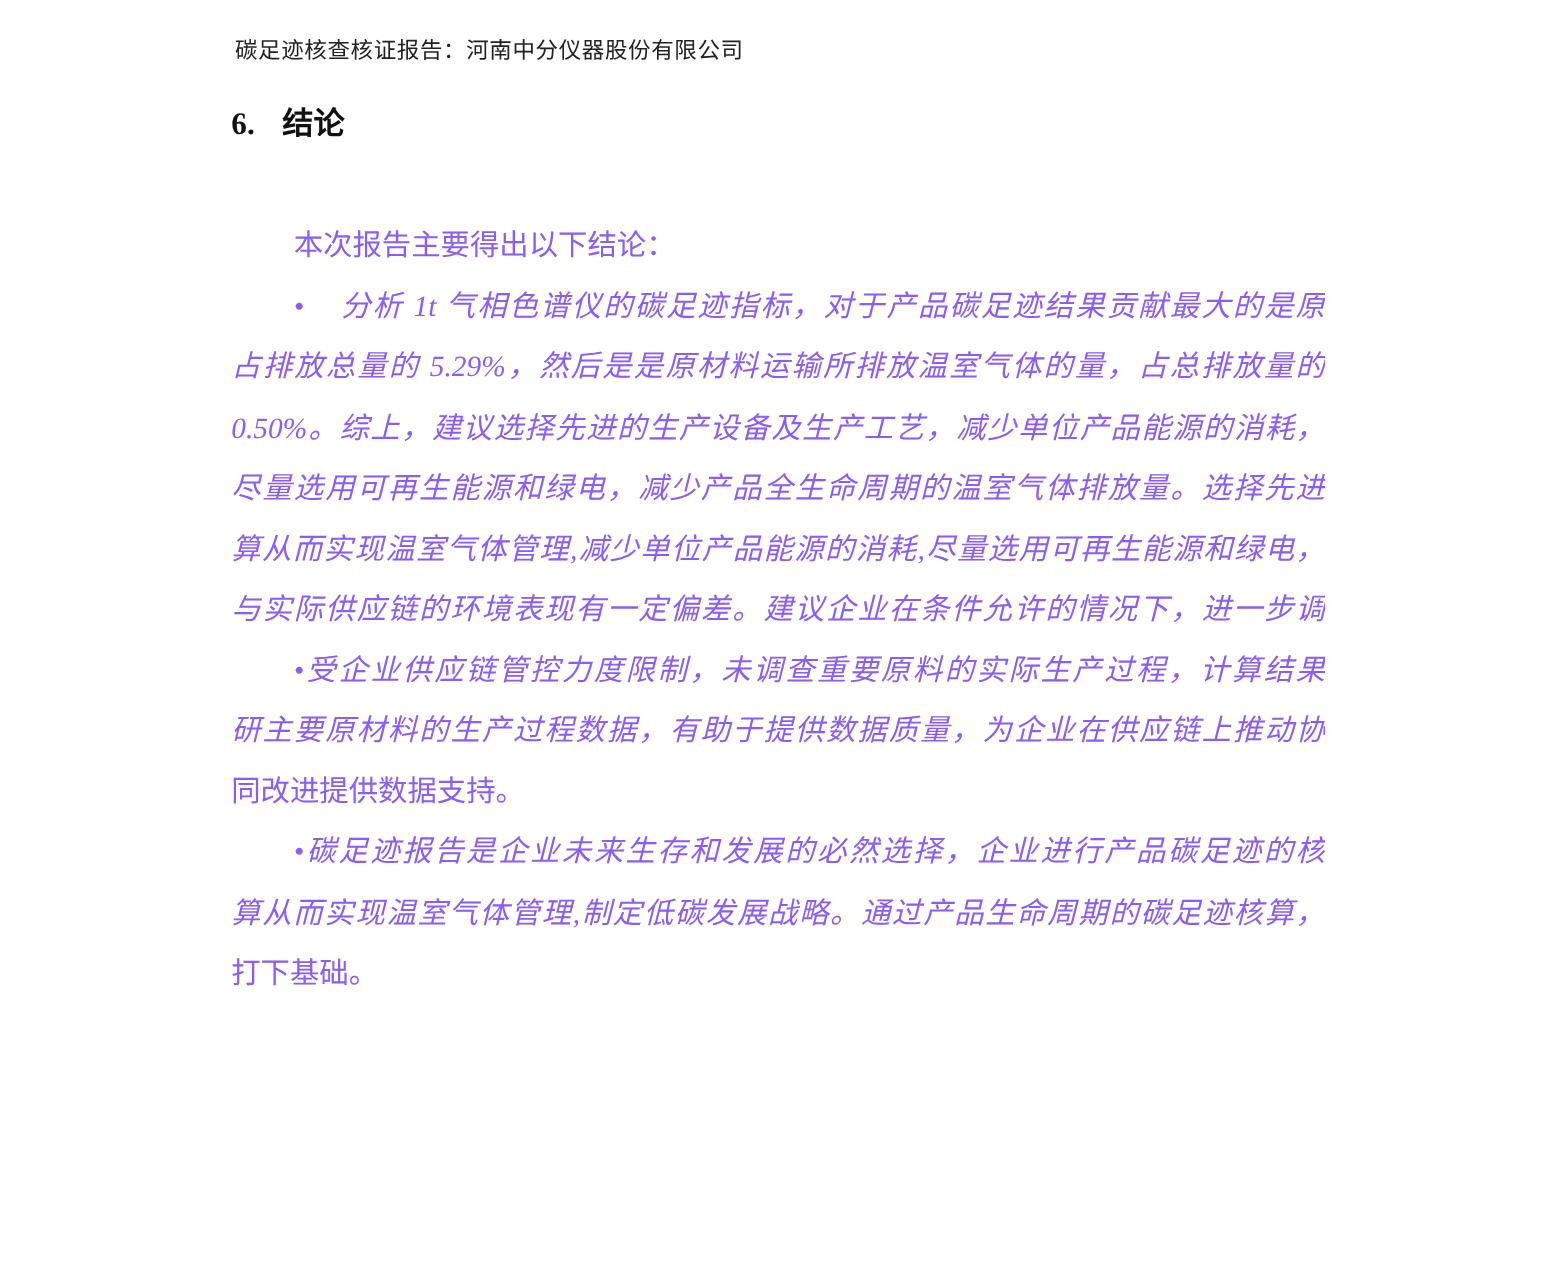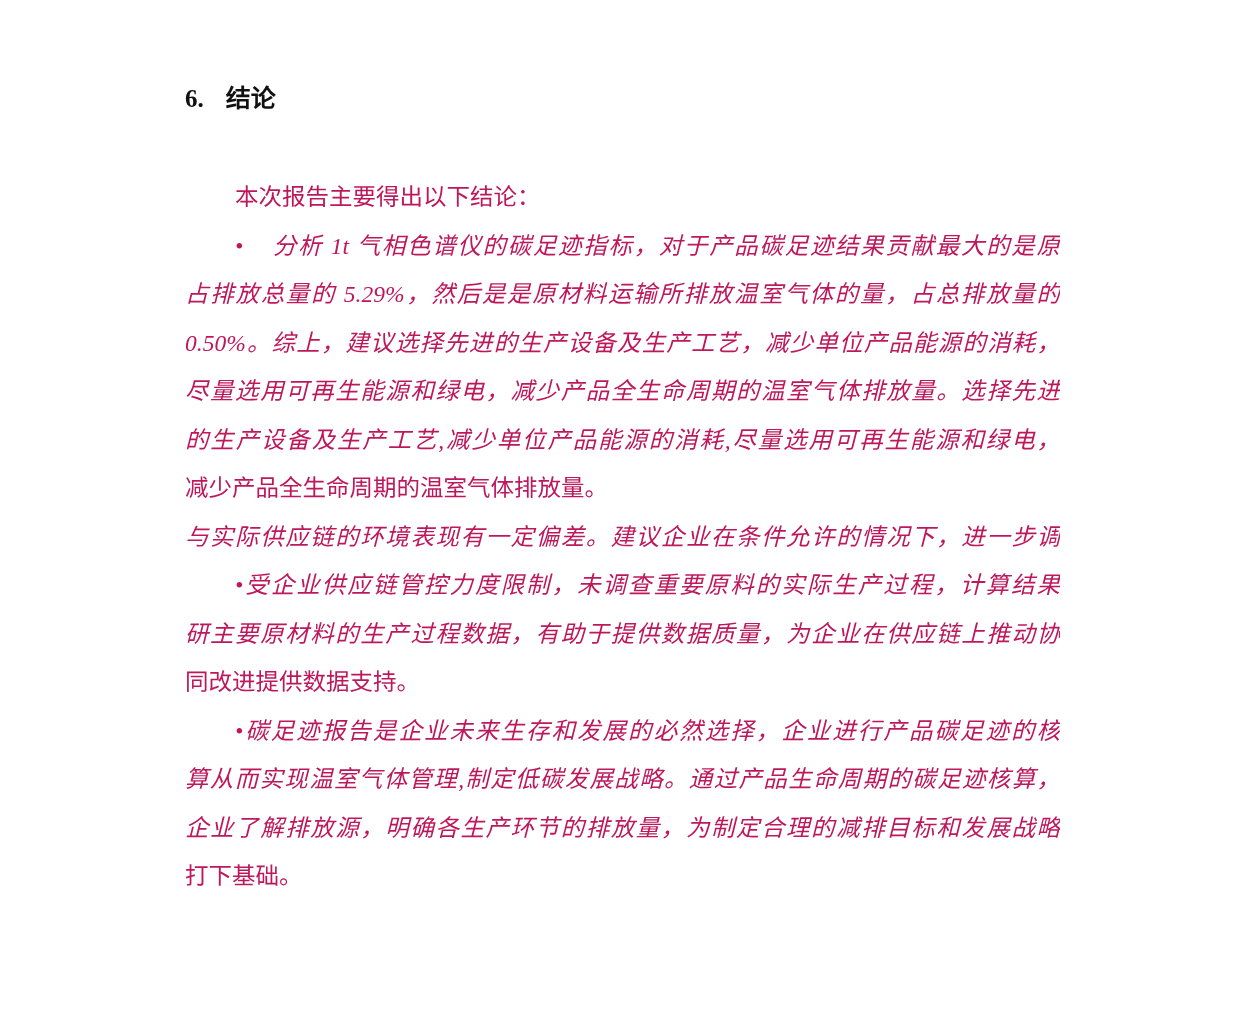--- a/index.html
+++ b/index.html
@@ -42,21 +42,21 @@
   .section-heading .num {
     display: inline-block;
     margin-right: 22px;
   }
   .doc-body {
     position: absolute;
     left: 185px;
     top: 173px;
     width: 875px;
     font-size: 23.5px;
-    color: #be185d;
+    color: #8b5cf6;
   }
   .line {
     height: 48.5px;
     line-height: 48.5px;
     white-space: normal;
     overflow: hidden;
   }
   .line.justify {
     text-align: justify;
     text-align-last: justify;
@@ -73,36 +73,35 @@
   }
   .bullet.tight {
     padding-right: 0;
   }
 </style>
 </head>
 <body>
 
 <div class="page">
 
+  <div class="running-header">碳足迹核查核证报告：河南中分仪器股份有限公司</div>
 
   <h1 class="section-heading">
     <span class="num">6.</span><span>结论</span>
   </h1>
 
   <div class="doc-body">
       <div class="line indent">本次报告主要得出以下结论：</div>
       <div class="line justify indent"><span class="bullet spaced">•</span>分析 1t 气相色谱仪的碳足迹指标，对于产品碳足迹结果贡献最大的是原</div>
       <div class="line justify">占排放总量的 5.29%，然后是是原材料运输所排放温室气体的量，占总排放量的</div>
       <div class="line justify">0.50%。综上，建议选择先进的生产设备及生产工艺，减少单位产品能源的消耗，</div>
       <div class="line justify">尽量选用可再生能源和绿电，减少产品全生命周期的温室气体排放量。选择先进</div>
-      <div class="line justify">的生产设备及生产工艺,减少单位产品能源的消耗,尽量选用可再生能源和绿电，</div>
-      <div class="line">减少产品全生命周期的温室气体排放量。</div>
+      <div class="line justify">算从而实现温室气体管理,减少单位产品能源的消耗,尽量选用可再生能源和绿电，</div>
       <div class="line justify">与实际供应链的环境表现有一定偏差。建议企业在条件允许的情况下，进一步调</div>
       <div class="line justify indent"><span class="bullet tight">•</span>受企业供应链管控力度限制，未调查重要原料的实际生产过程，计算结果</div>
       <div class="line justify">研主要原材料的生产过程数据，有助于提供数据质量，为企业在供应链上推动协</div>
       <div class="line">同改进提供数据支持。</div>
       <div class="line justify indent"><span class="bullet tight">•</span>碳足迹报告是企业未来生存和发展的必然选择，企业进行产品碳足迹的核</div>
       <div class="line justify">算从而实现温室气体管理,制定低碳发展战略。通过产品生命周期的碳足迹核算，</div>
-      <div class="line justify">企业了解排放源，明确各生产环节的排放量，为制定合理的减排目标和发展战略</div>
       <div class="line">打下基础。</div>
     </div>
 
 </div>
 
 </body></html>

